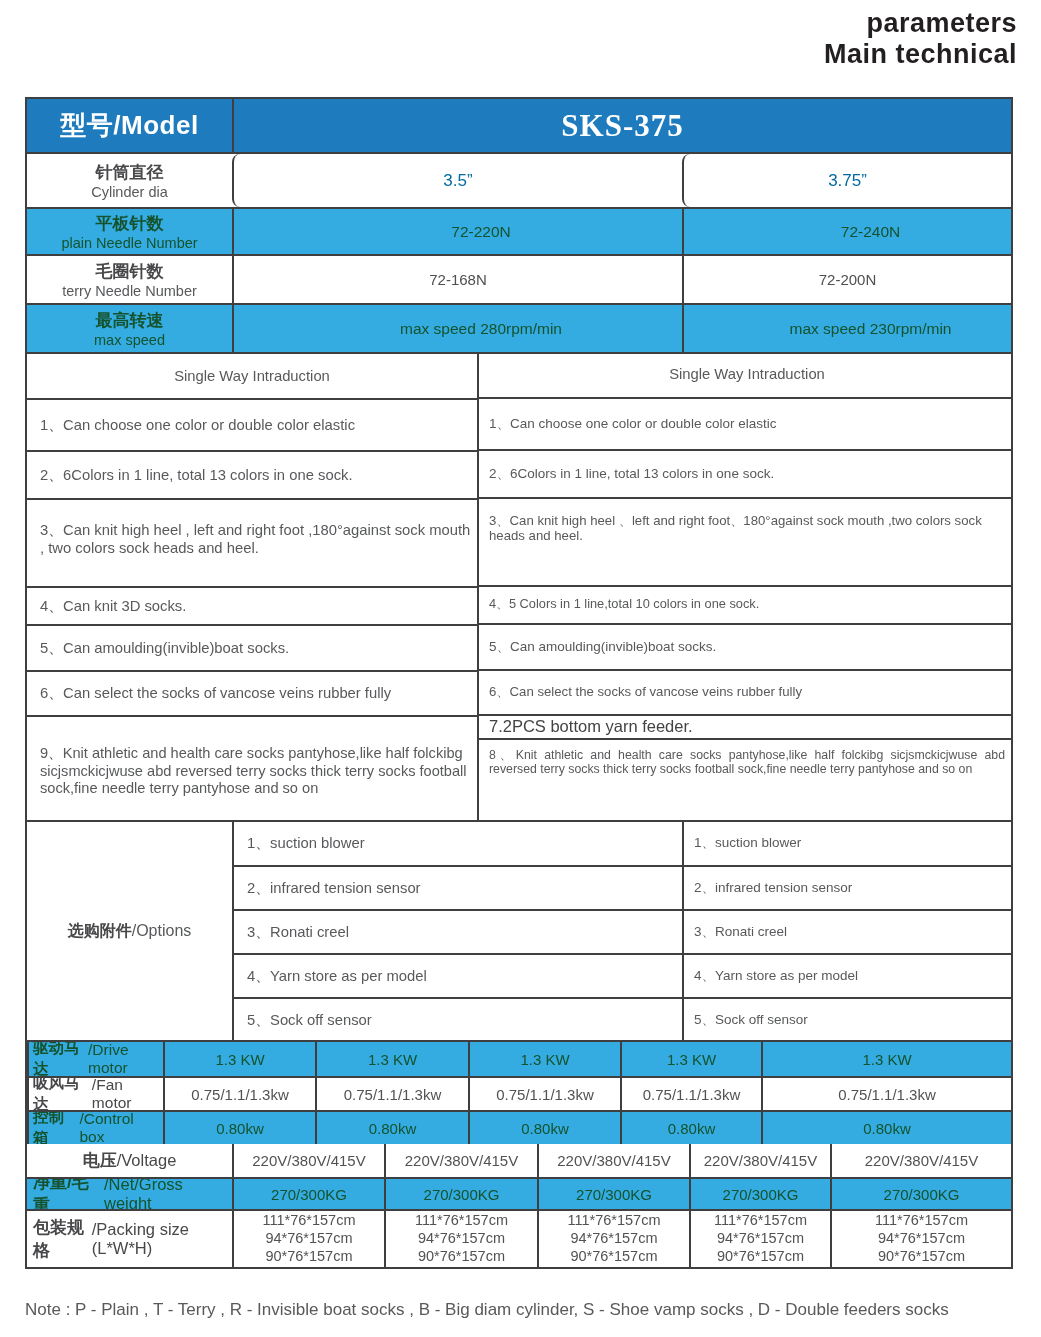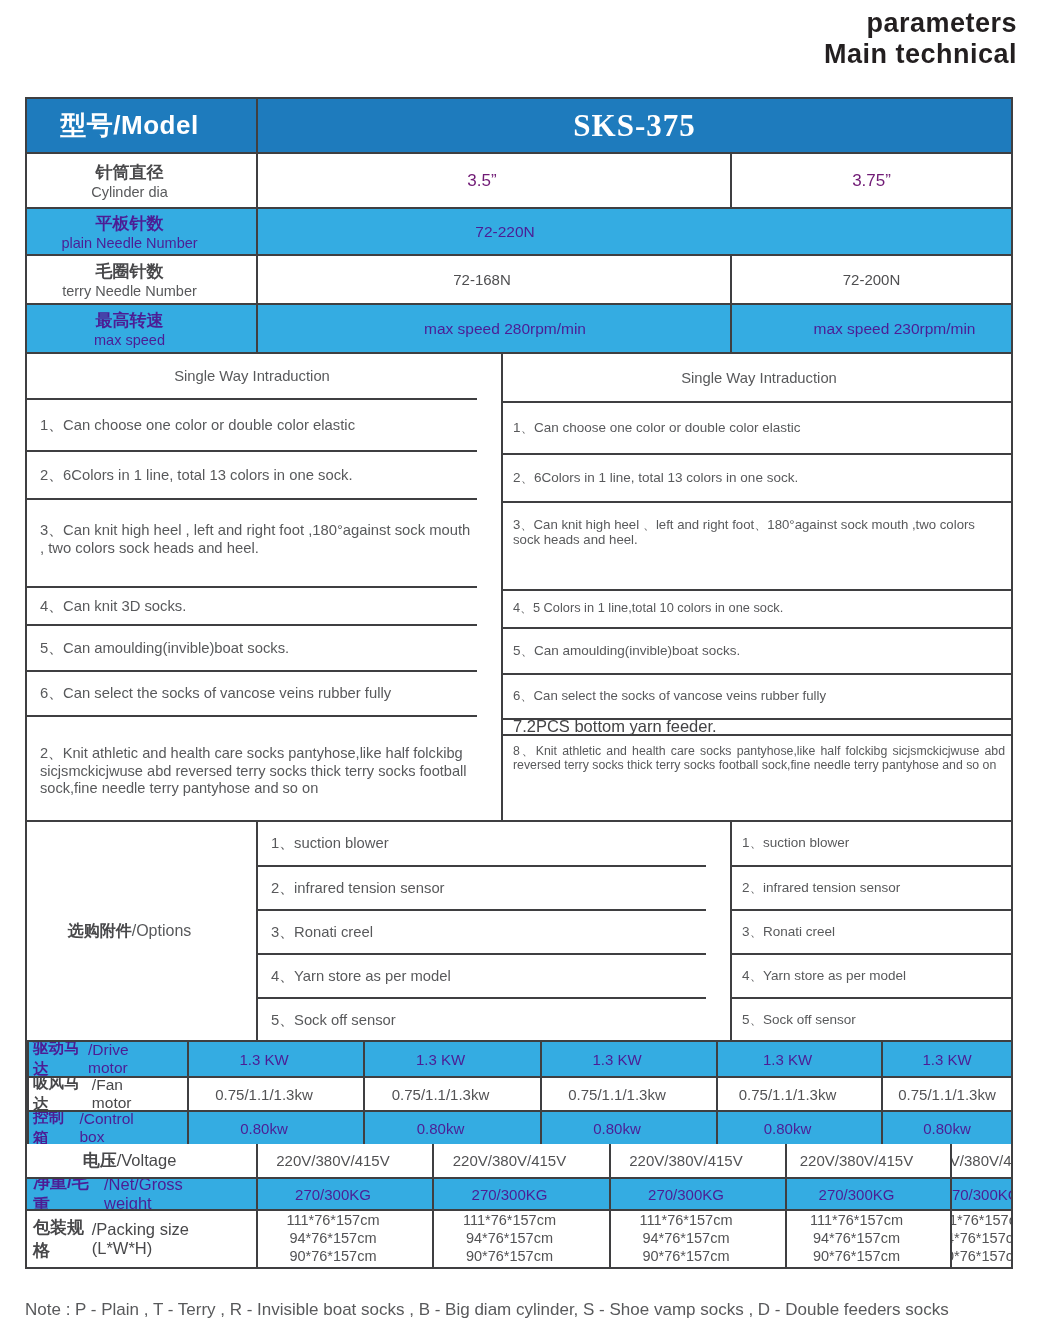--- a/index.html
+++ b/index.html
@@ -9,39 +9,39 @@
   .title{position:absolute;top:8px;right:24px;text-align:right;
          font-size:27px;font-weight:bold;color:var(--title,#231f20);
          line-height:1.16;letter-spacing:.5px;}
 
   .table{position:absolute;left:25px;top:97px;width:988px;
          border:2px solid var(--border,#3f3f41);box-sizing:border-box;}
   .band{display:flex;box-sizing:border-box;}
   .band + .band{border-top:2px solid var(--border,#3f3f41);}
   .cell{box-sizing:border-box;display:flex;flex-direction:column;
         justify-content:center;align-items:center;text-align:center;overflow:hidden;}
-  .cell + .cell{border-left:2px solid var(--border,#3f3f41);margin-left:24px;}
+  .cell + .cell{border-left:2px solid var(--border,#3f3f41);}
 
   .blue{background:var(--header-blue,#1e7bbd);color:#fff;}
-  .lblue{background:var(--row-blue,#34ace2);color:#4c1d95;}
+  .lblue{background:var(--row-blue,#34ace2);color:#14532d;}
 
   .w-label{width:205px;flex:none;}
   .w-colL{width:450px;flex:none;}
   .w-colR{flex:1;}
 
   .zh{font-weight:bold;}
   .lab-zh{font-size:17px;font-weight:bold;}
   .lab-en{font-size:14.5px;}
   .dark{color:#48484a;}
 
   .model-label{font-size:26px;font-weight:bold;letter-spacing:.5px;}
   .model-value{font-family:"Liberation Serif", serif;font-size:31px;
                font-weight:bold;letter-spacing:1px;}
 
-  .val-lg{font-size:17px;color:#701a75;}
+  .val-lg{font-size:17px;color:#0369a1;border-radius:8px;}
   .val-wt{font-size:15.5px;padding-left:46px;}
   .val-md{font-size:15px;color:#4f4f51;}
 
   .col{display:flex;flex-direction:column;box-sizing:border-box;}
   .sub{box-sizing:border-box;display:flex;align-items:center;
        padding:2px 6px 2px 13px;font-size:14.8px;text-align:left;
        justify-content:flex-start;flex:none;}
   .sub + .sub{border-top:2px solid var(--border,#3f3f41);}
   .sub.center{justify-content:center;text-align:center;padding-left:6px;}
   .colR .sub{font-size:13.5px;padding-left:10px;}
@@ -97,20 +97,21 @@
       <div class="cell w-colL val-lg">3.5”</div>
       <div class="cell w-colR val-lg">3.75”</div>
     </div>
 
     <div class="band lblue" style="height:47px">
       <div class="cell w-label">
         <span class="lab-zh">平板针数</span>
         <span class="lab-en">plain Needle Number</span>
       </div>
       <div class="cell w-colL val-wt">72-220N</div>
+      <div class="cell w-colR val-wt">72-240N</div>
     </div>
 
     <div class="band" style="height:49px">
       <div class="cell w-label">
         <span class="lab-zh dark">毛圈针数</span>
         <span class="lab-en">terry Needle Number</span>
       </div>
       <div class="cell w-colL val-md">72-168N</div>
       <div class="cell w-colR val-md">72-200N</div>
     </div>
@@ -126,31 +127,31 @@
 
     <div class="band" style="height:468px">
       <div class="cell w-colL col" style="padding:0;align-items:stretch">
         <div class="sub center" style="height:45px">Single Way Intraduction</div>
         <div class="sub" style="height:52px">1、Can choose one color or double color elastic</div>
         <div class="sub" style="height:48px">2、6Colors in 1 line, total 13 colors in one sock.</div>
         <div class="sub multiline" style="height:88px;padding-top:22px;font-size:14.8px">3、Can knit high heel , left and right foot ,180°against sock mouth , two colors sock heads and heel.</div>
         <div class="sub" style="height:38px">4、Can knit 3D socks.</div>
         <div class="sub" style="height:46px">5、Can amoulding(invible)boat socks.</div>
         <div class="sub" style="height:45px">6、Can select the socks of vancose veins rubber fully</div>
-        <div class="sub multiline" style="height:106px;padding-top:28px">2、Knit athletic and health care socks pantyhose,like half folckibg sicjsmckicjwuse abd reversed terry socks thick terry socks football sock,fine needle terry pantyhose and so on</div>
+        <div class="sub multiline" style="height:106px;padding-top:28px">9、Knit athletic and health care socks pantyhose,like half folckibg sicjsmckicjwuse abd reversed terry socks thick terry socks football sock,fine needle terry pantyhose and so on</div>
       </div>
       <div class="cell w-colR col colR" style="padding:0;align-items:stretch">
         <div class="sub center" style="height:45px;font-size:14.8px">Single Way Intraduction</div>
         <div class="sub" style="height:52px">1、Can choose one color or double color elastic</div>
         <div class="sub" style="height:48px">2、6Colors in 1 line, total 13 colors in one sock.</div>
         <div class="sub multiline" style="height:88px;font-size:13.2px">3、Can knit high heel 、left and right foot、180°against sock mouth ,two colors sock heads and heel.</div>
         <div class="sub" style="height:38px;font-size:12.8px">4、5 Colors in 1 line,total 10 colors in one sock.</div>
         <div class="sub" style="height:46px">5、Can amoulding(invible)boat socks.</div>
         <div class="sub" style="height:45px;font-size:13.2px;padding-right:2px">6、Can select the socks of vancose veins rubber fully</div>
-        <div class="sub feeder" style="height:16px">7.2PCS bottom yarn feeder.</div>
+        <div class="sub feeder" style="height:24px">7.2PCS bottom yarn feeder.</div>
         <div class="sub small-justify" style="height:85px">8、Knit athletic and health care socks pantyhose,like half folckibg sicjsmckicjwuse abd reversed terry socks thick terry socks football sock,fine needle terry pantyhose and so on</div>
       </div>
     </div>
 
     <div class="band" style="height:220px">
       <div class="cell w-label">
         <span style="font-size:16px"><span class="zh dark">选购附件</span><span>/Options</span></span>
       </div>
       <div class="cell w-colL col" style="padding:0;align-items:stretch">
         <div class="sub" style="height:44px">1、suction blower</div>

